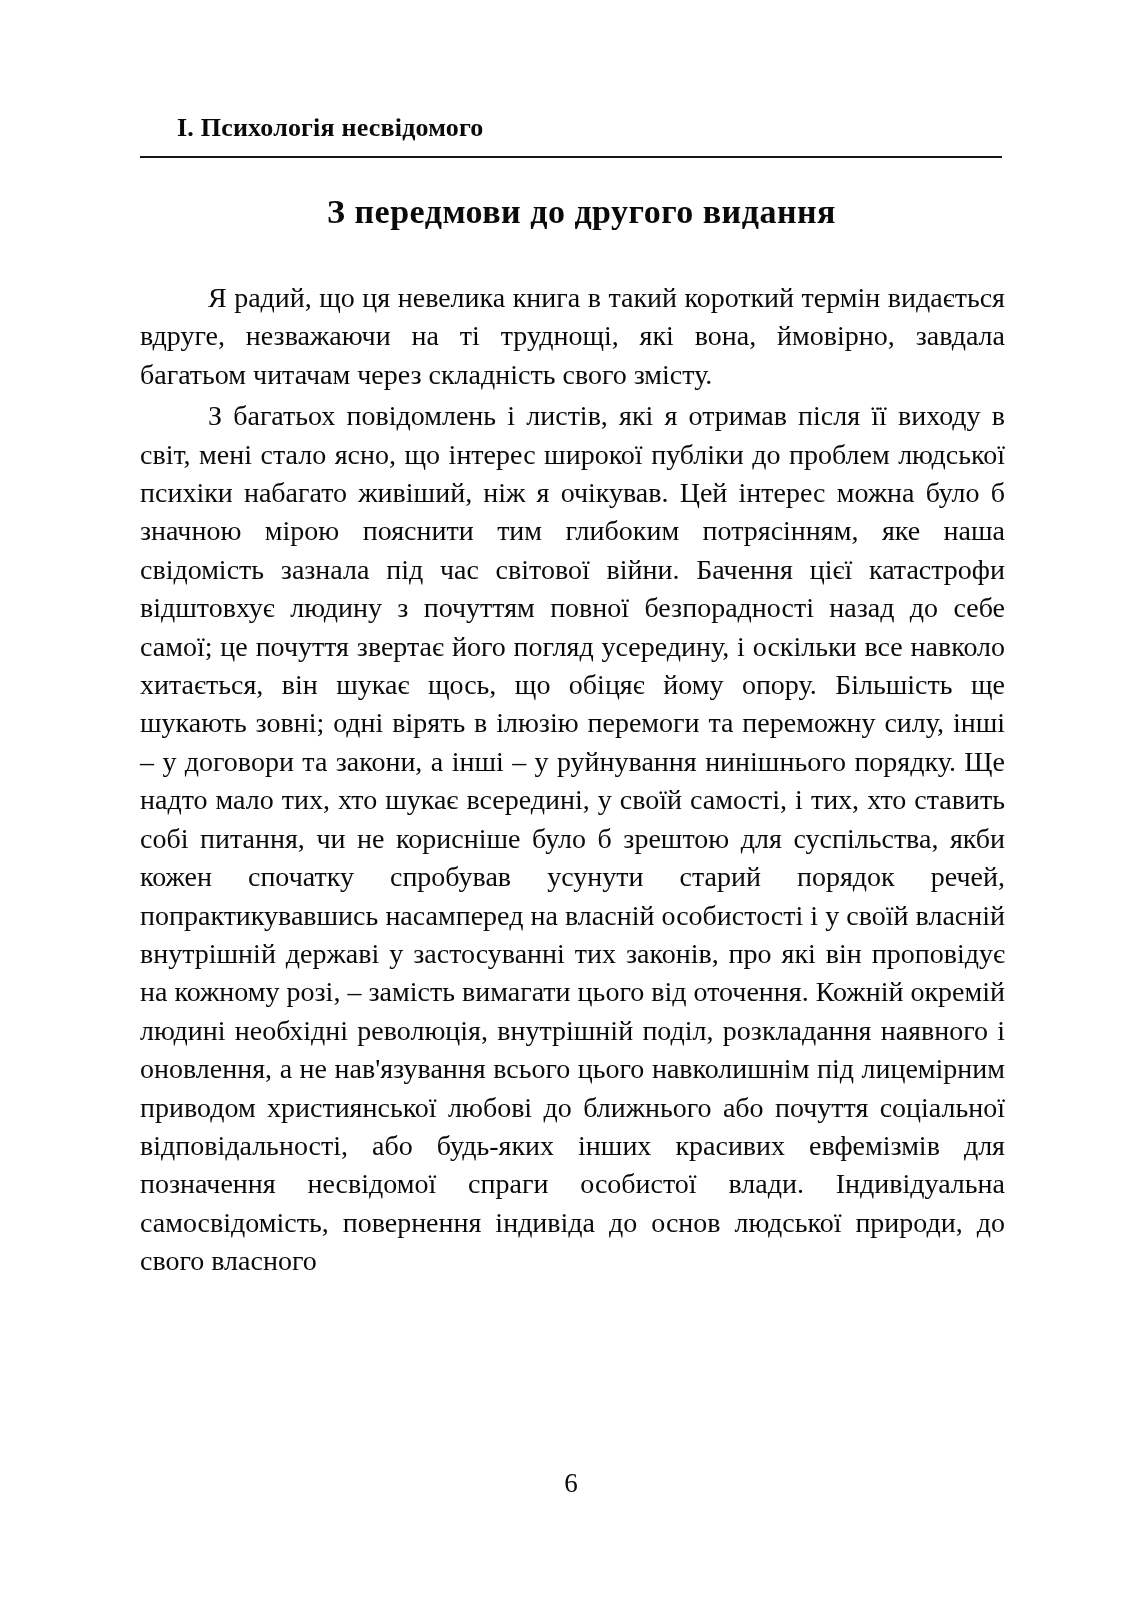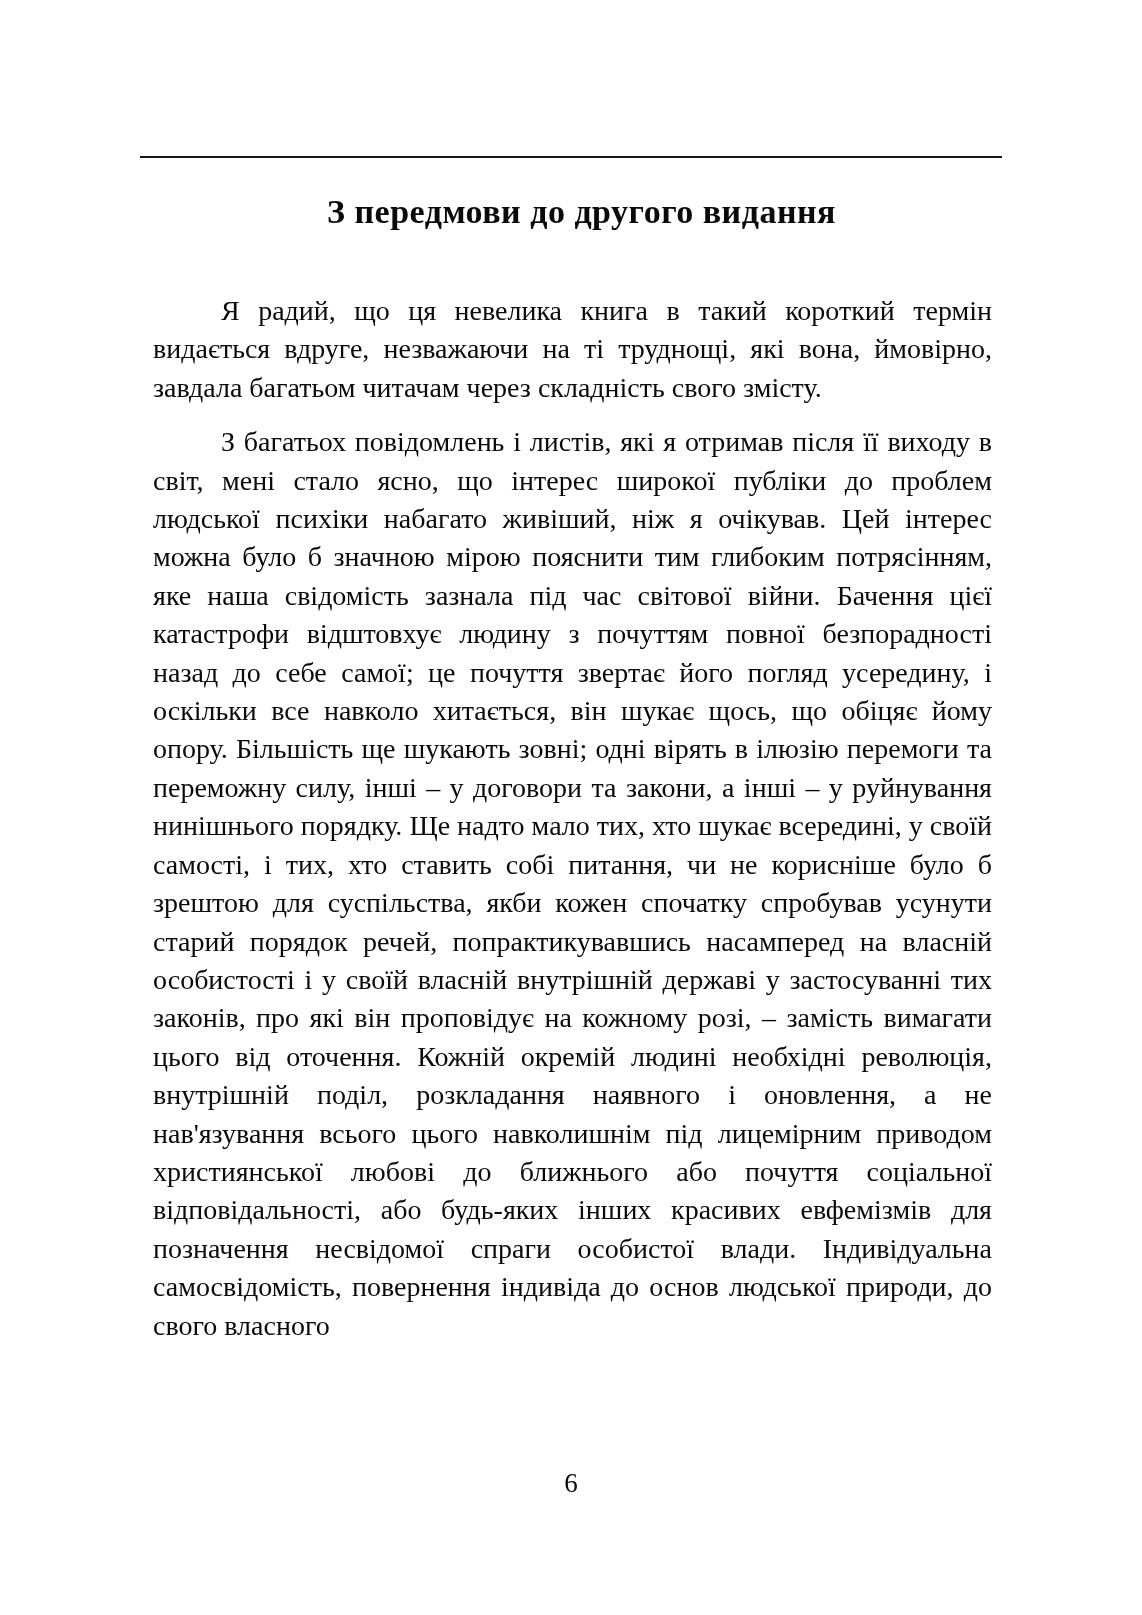--- a/index.html
+++ b/index.html
@@ -49,37 +49,38 @@
   .body-text {
     position: absolute;
     top: 276px;
     left: 137px;
     width: 871px;
     font-size: 28px;
     line-height: 38.4px;
     text-align: justify;
   }
   .body-text p {
-    margin: 16px;
+    margin: 3px;
     text-indent: 68px;
   }
   .page-number {
     position: absolute;
     top: 1468px;
     left: 0;
     width: 100%;
     text-align: center;
     font-size: 27px;
   }
 </style>
 </head>
 <body>
 
 <div class="page">
 
+  <div class="running-head">І. Психологія несвідомого</div>
 
   <hr class="header-rule">
 
   <h1 class="section-title">З передмови до другого видання</h1>
 
   <main class="body-text">
     <p>Я радий, що ця невелика книга в такий короткий термін видається вдруге, незважаючи на ті труднощі, які вона, ймовірно, завдала багатьом читачам через складність свого змісту.</p>
     <p>З багатьох повідомлень і листів, які я отримав після її виходу в світ, мені стало ясно, що інтерес широкої публіки до проблем людської психіки набагато живіший, ніж я очікував. Цей інтерес можна було б значною мірою пояснити тим глибоким потрясінням, яке наша свідомість зазнала під час світової війни. Бачення цієї катастрофи відштовхує людину з почуттям повної безпорадності назад до себе самої; це почуття звертає його погляд усередину, і оскільки все навколо хитається, він шукає щось, що обіцяє йому опору. Більшість ще шукають зовні; одні вірять в ілюзію перемоги та переможну силу, інші – у договори та закони, а інші – у руйнування нинішнього порядку. Ще надто мало тих, хто шукає всередині, у своїй самості, і тих, хто ставить собі питання, чи не корисніше було б зрештою для суспільства, якби кожен спочатку спробував усунути старий порядок речей, попрактикувавшись насамперед на власній особистості і у своїй власній внутрішній державі у застосуванні тих законів, про які він проповідує на кожному розі, – замість вимагати цього від оточення. Кожній окремій людині необхідні революція, внутрішній поділ, розкладання наявного і оновлення, а не нав'язування всього цього навколишнім під лицемірним приводом християнської любові до ближнього або почуття соціальної відповідальності, або будь-яких інших красивих евфемізмів для позначення несвідомої спраги особистої влади. Індивідуальна самосвідомість, повернення індивіда до основ людської природи, до свого власного</p>
   </main>
 

